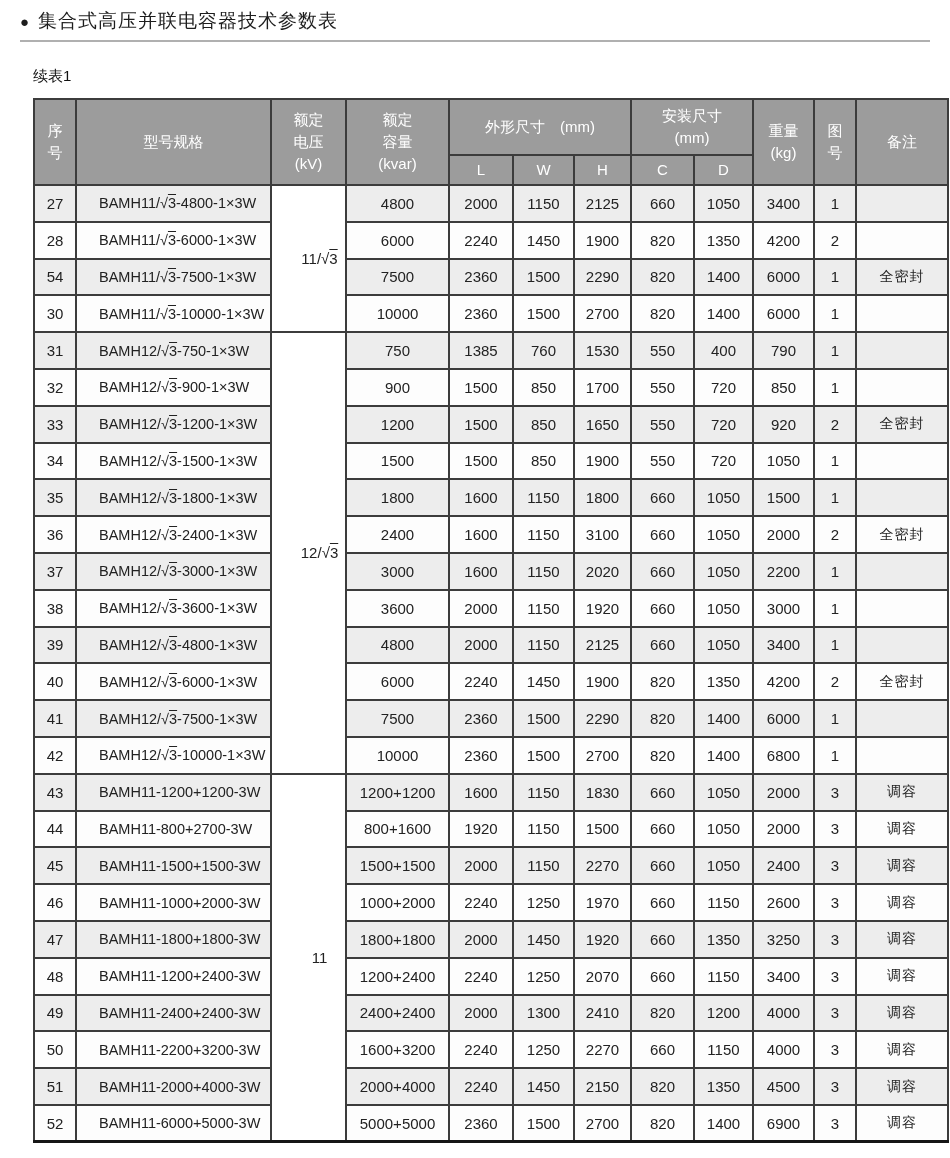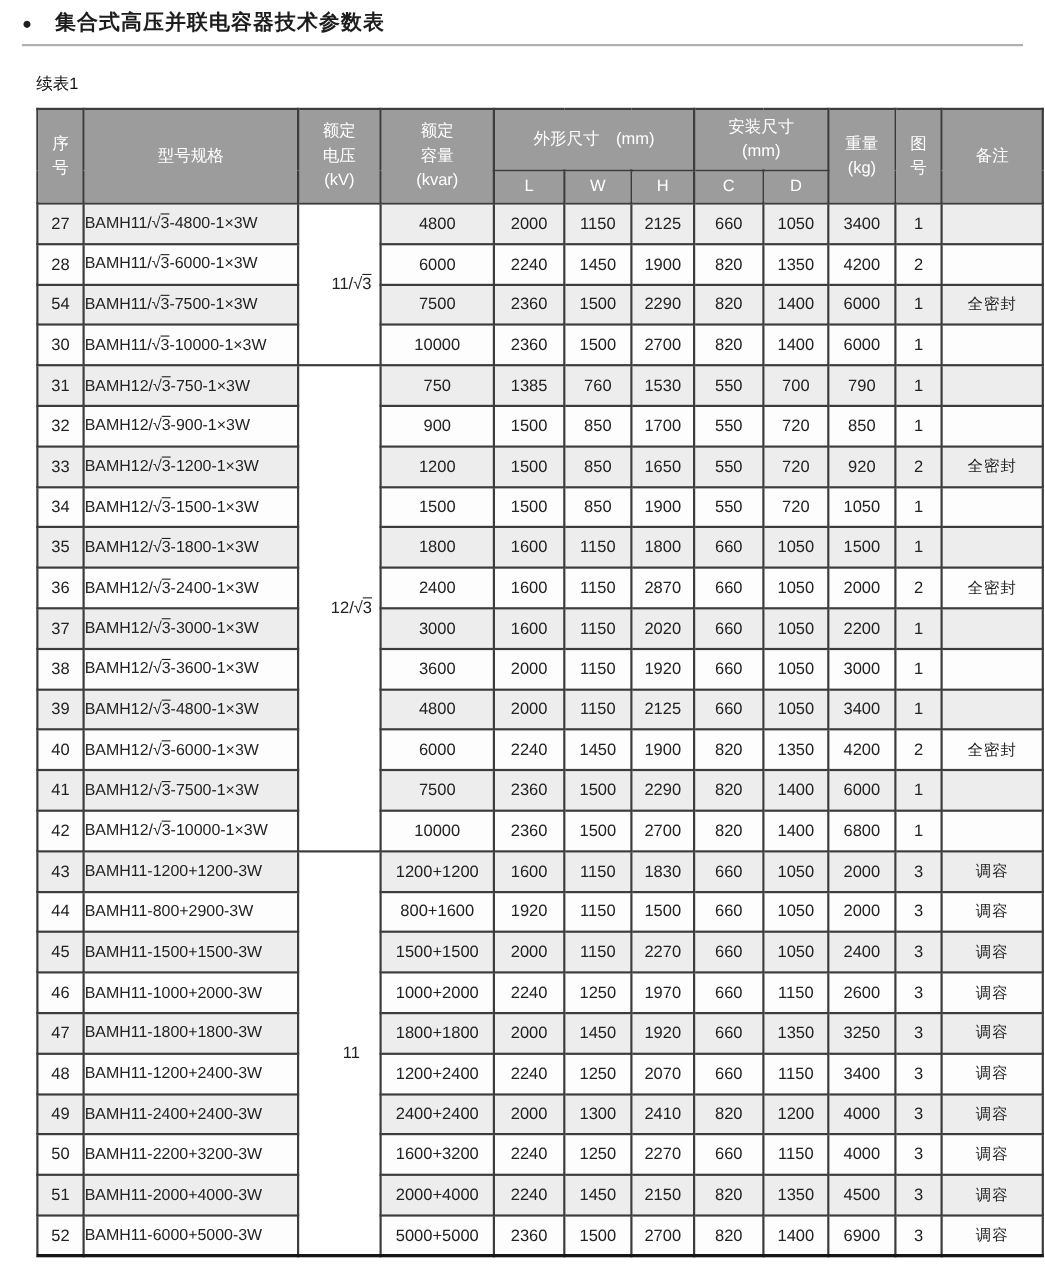--- a/index.html
+++ b/index.html
@@ -11,22 +11,22 @@
     color: #222;
   }
   .page { width: 950px; height: 1158px; overflow: hidden; }
 
   .title-row {
     display: flex; align-items: center; gap: 9px;
     margin: 9px 20px 0 20px; height: 24px;
   }
   .bullet { font-size: 15px; color: #1d1d1d; line-height: 1; }
   .page-title {
-    font-size: 19px; font-weight: bold; color: #1d1d1d;
-    letter-spacing: 1px; margin: 12px; line-height: 1.1;
+    font-size: 19px; font-weight: normal; color: #1d1d1d;
+    letter-spacing: 1px; margin: 0; line-height: 1.1;
   }
   .rule { height: 2px; background: #b0b0b0; margin: 7px 20px 0 20px; }
 
   .subtitle {
     margin: 25px 0 0 33px;
     font-size: 15px; font-weight: normal; color: #111;
   }
 
   table.params {
     border-collapse: collapse;
@@ -56,21 +56,21 @@
 
   tbody td {
     height: 36.8px;
     font-size: 15px;
     background: #fdfdfd;
     padding: 0 2px;
   }
   tbody tr.odd td { background: #ededed; }
   tbody td.model {
     text-align: left;
-    padding-left: 0;
+    padding-left: 22px;
     font-size: 14.5px;
     white-space: nowrap;
   }
   tbody td.voltage { background: #ffffff !important; font-size: 15px; padding-left: 24px; }
   tbody td.note { font-size: 14px; letter-spacing: 1px; margin-top: 24px; }
   .ol { text-decoration: overline; }
 </style>
 </head>
 <body>
 
@@ -183,21 +183,21 @@
         </tr>
         <tr class="odd">
           <td>31</td>
           <td class="model">BAMH12/√<span class="ol">3</span>-750-1×3W</td>
           <td class="voltage" rowspan="12">12/√<span class="ol">3</span></td>
           <td>750</td>
           <td>1385</td>
           <td>760</td>
           <td>1530</td>
           <td>550</td>
-          <td>700</td>
+          <td>400</td>
           <td>790</td>
           <td>1</td>
           <td class="note"></td>
         </tr>
         <tr class="even">
           <td>32</td>
           <td class="model">BAMH12/√<span class="ol">3</span>-900-1×3W</td>
           <td>900</td>
           <td>1500</td>
           <td>850</td>
@@ -246,21 +246,21 @@
           <td>1500</td>
           <td>1</td>
           <td class="note"></td>
         </tr>
         <tr class="even">
           <td>36</td>
           <td class="model">BAMH12/√<span class="ol">3</span>-2400-1×3W</td>
           <td>2400</td>
           <td>1600</td>
           <td>1150</td>
-          <td>2870</td>
+          <td>3100</td>
           <td>660</td>
           <td>1050</td>
           <td>2000</td>
           <td>2</td>
           <td class="note">全密封</td>
         </tr>
         <tr class="odd">
           <td>37</td>
           <td class="model">BAMH12/√<span class="ol">3</span>-3000-1×3W</td>
           <td>3000</td>
@@ -347,21 +347,21 @@
           <td>1150</td>
           <td>1830</td>
           <td>660</td>
           <td>1050</td>
           <td>2000</td>
           <td>3</td>
           <td class="note">调容</td>
         </tr>
         <tr class="even">
           <td>44</td>
-          <td class="model">BAMH11-800+2900-3W</td>
+          <td class="model">BAMH11-800+2700-3W</td>
           <td>800+1600</td>
           <td>1920</td>
           <td>1150</td>
           <td>1500</td>
           <td>660</td>
           <td>1050</td>
           <td>2000</td>
           <td>3</td>
           <td class="note">调容</td>
         </tr>

